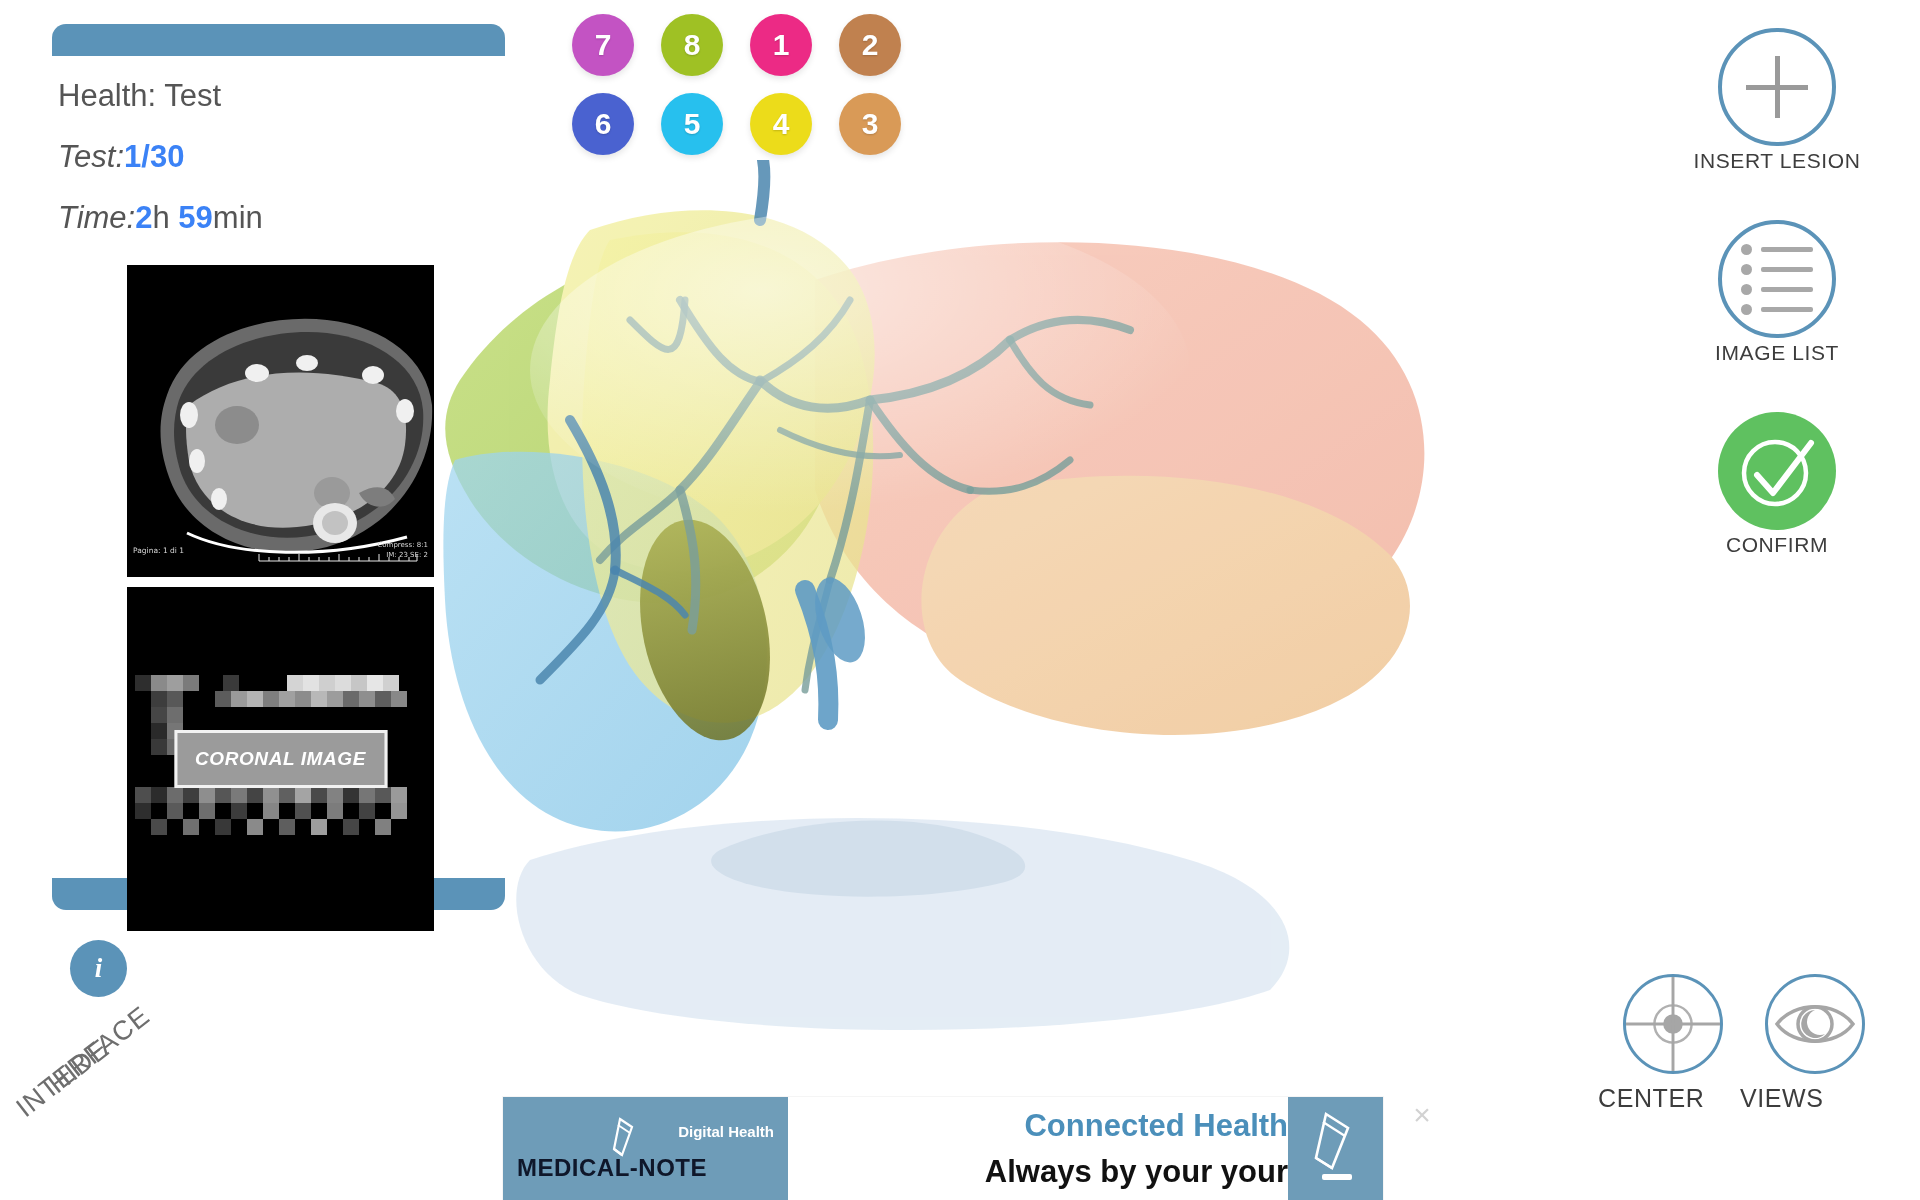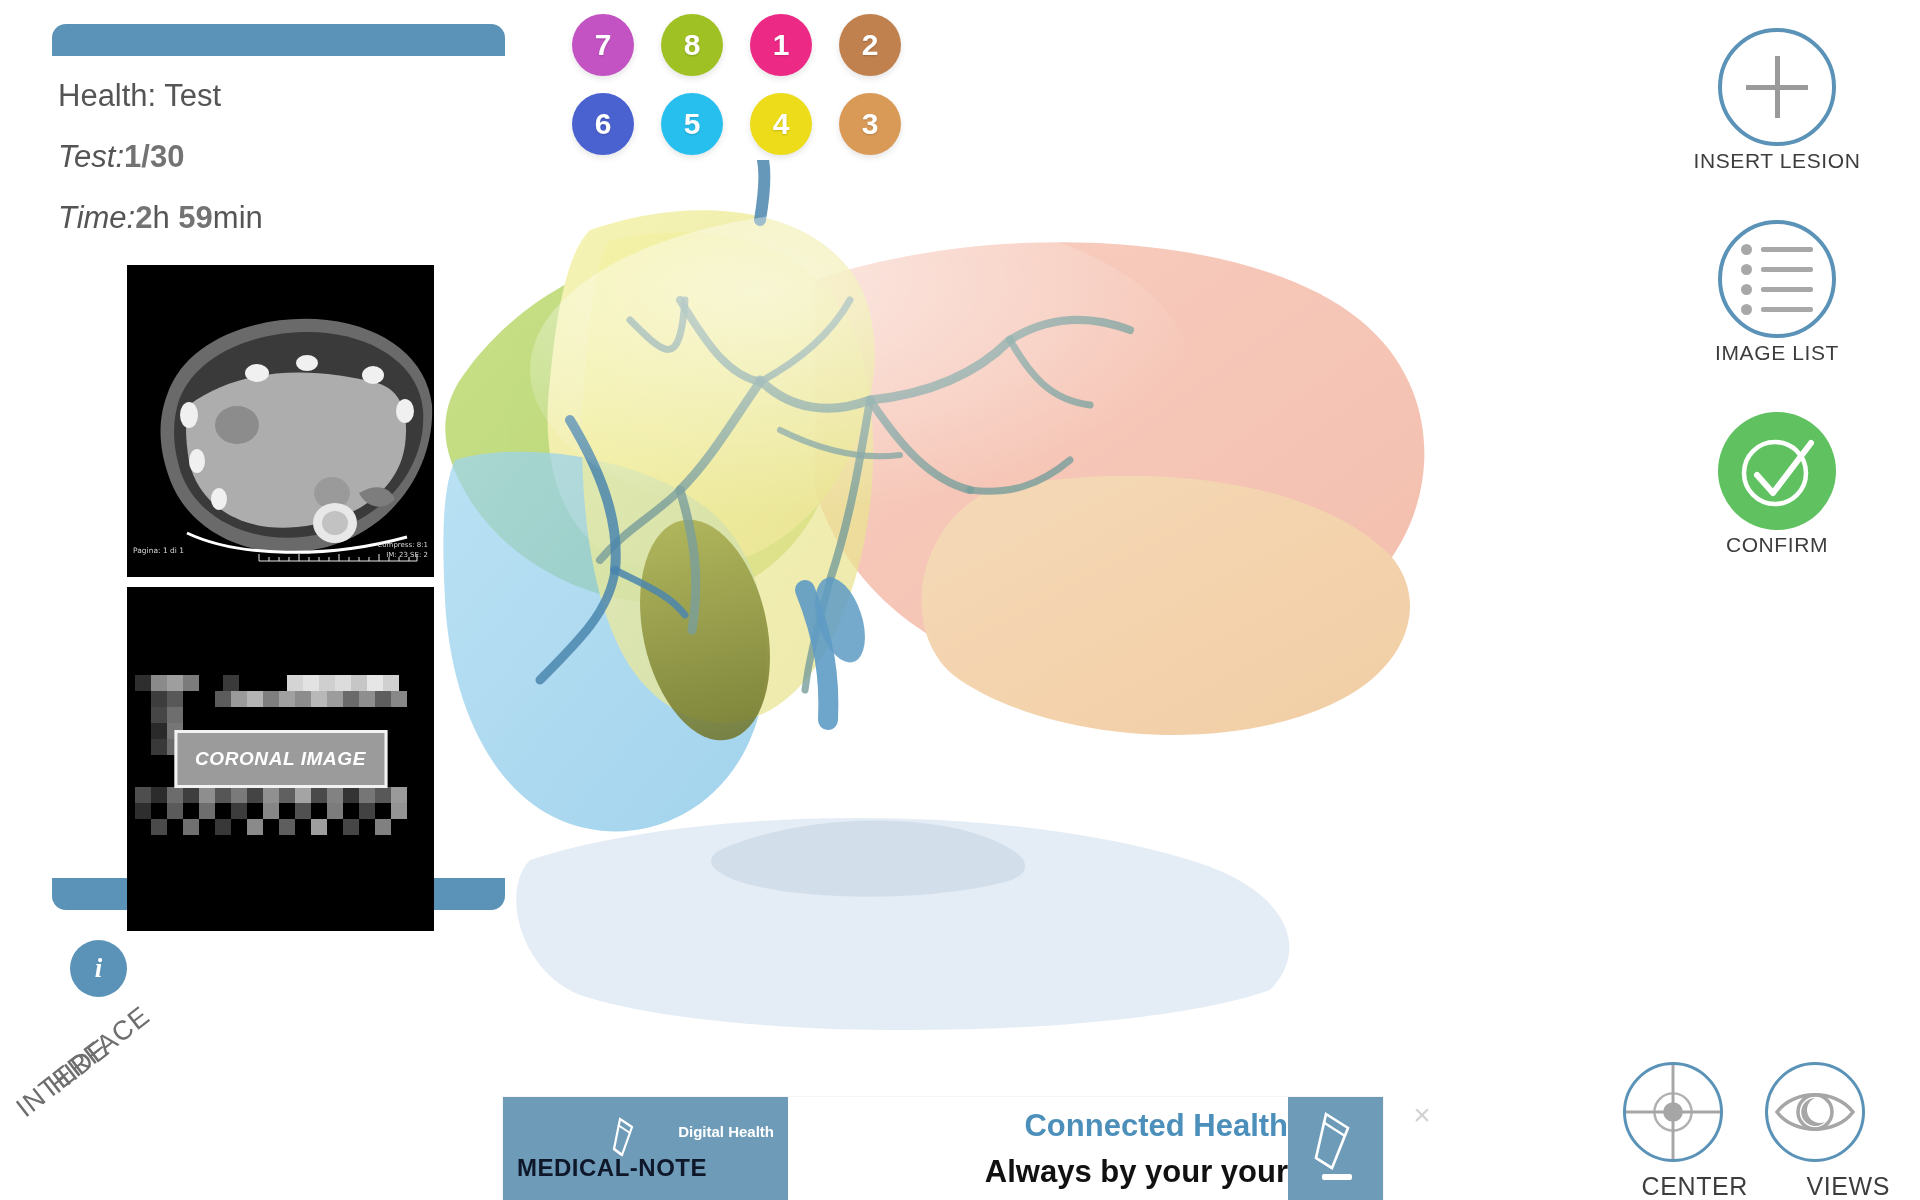--- a/index.html
+++ b/index.html
@@ -20,21 +20,21 @@
   .panel-bar-bottom {
     position: absolute; left: 52px; top: 878px;
     width: 453px; height: 32px;
     background: #5b93b8; border-radius: 0 0 14px 14px;
   }
   .info-line { position: absolute; left: 58px; color: #4a4a4a; white-space: nowrap; }
   .l-course { top: 78px; font-size: 31px; font-weight: 300; color: #555; }
   .l-test   { top: 139px; font-size: 31px; }
   .l-time   { top: 200px; font-size: 31px; }
   .lbl-it { font-style: italic; font-weight: 300; color: #555; }
-  .val-bold { font-weight: 700; color: #737373; }
+  .val-bold { font-weight: 700; color: #3b82f6; }
   .val-unit { font-weight: 300; color: #555; }
 
   
   .ct-axial {
     position: absolute; left: 127px; top: 265px;
     width: 307px; height: 312px;
     background: #a16207; overflow: hidden;
   }
   .ct-coronal {
     position: absolute; left: 127px; top: 587px;
@@ -106,21 +106,21 @@
 
   .plus-h { position: absolute; width: 62px; height: 5px; background: #9a9a9a; }
   .plus-v { position: absolute; width: 5px; height: 62px; background: #9a9a9a; }
 
   .list-icon { display: flex; flex-direction: column; gap: 9px; }
   .list-row { display: flex; align-items: center; gap: 9px; }
   .list-dot { width: 11px; height: 11px; border-radius: 50%; background: #a8a8a8; }
   .list-bar { width: 52px; height: 5px; background: #a8a8a8; border-radius: 2px; }
 
   
-  .tool-sm { position: absolute; width: 150px; text-align: right; top: 1062px; }
+  .tool-sm { position: absolute; width: 150px; text-align: left; top: 974px; }
   .tool-sm .tool-ring { width: 100px; height: 100px; border-width: 3px; }
   .tool-sm .tool-label { margin-top: 10px; font-size: 25px; }
   .t-center { left: 1598px; }
   .t-views  { left: 1740px; }
 
   
   .liver-stage { position: absolute; left: 430px; top: 160px; width: 1120px; height: 900px; }
 
   
   .banner {

